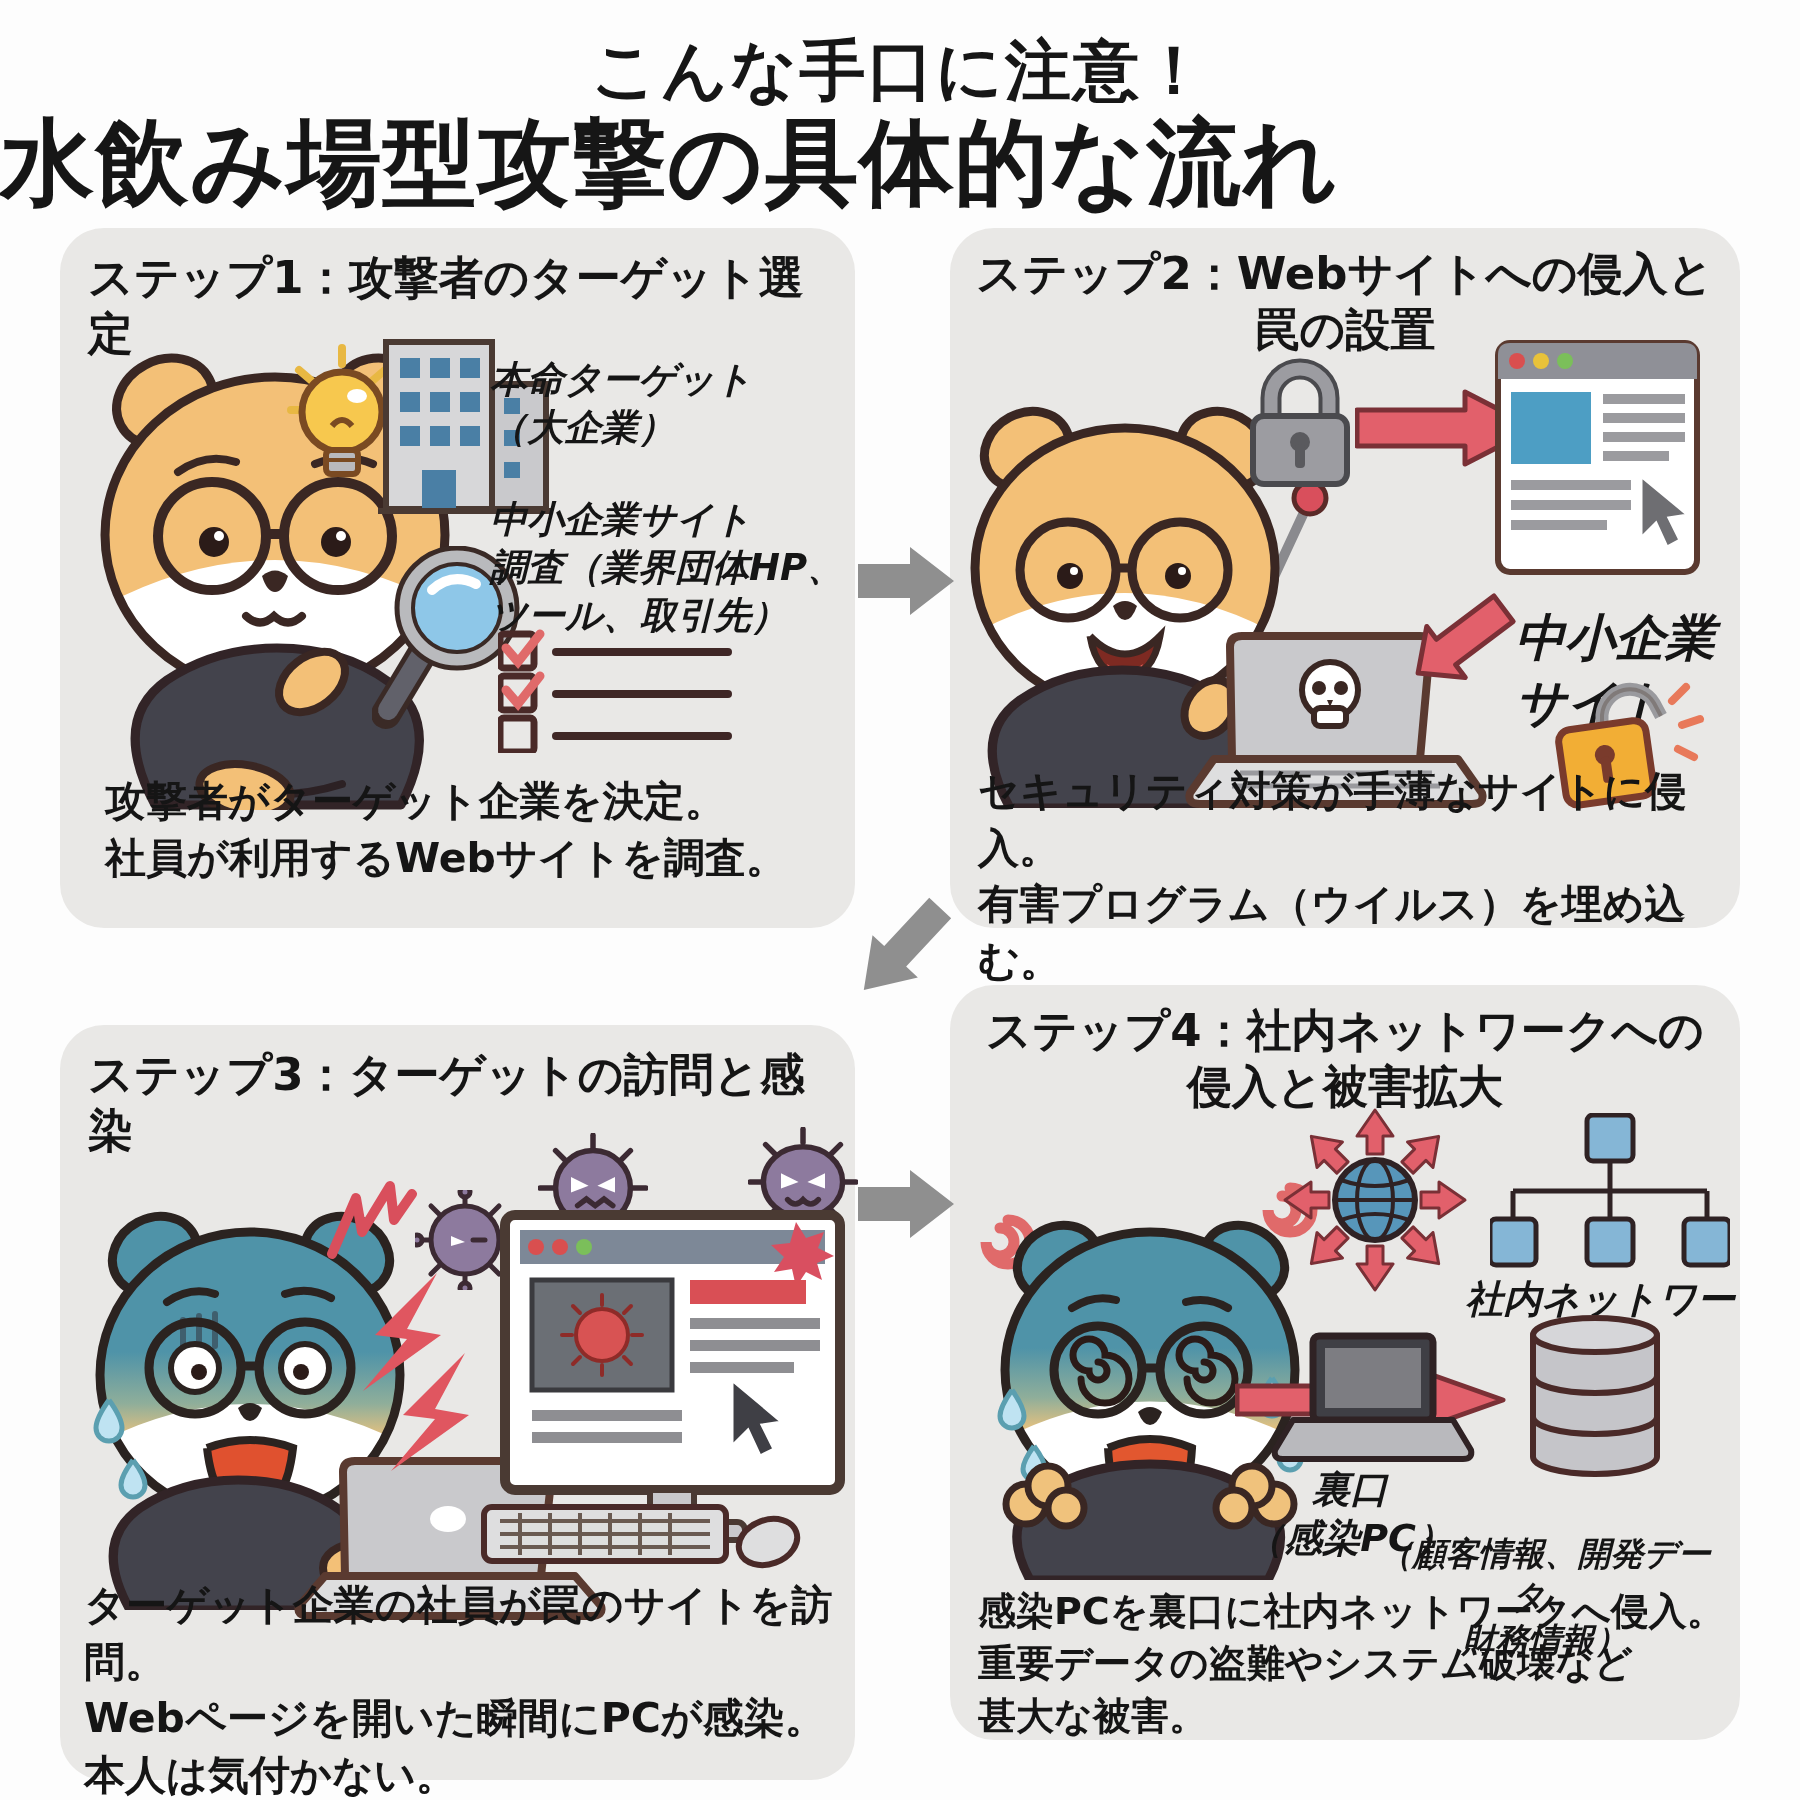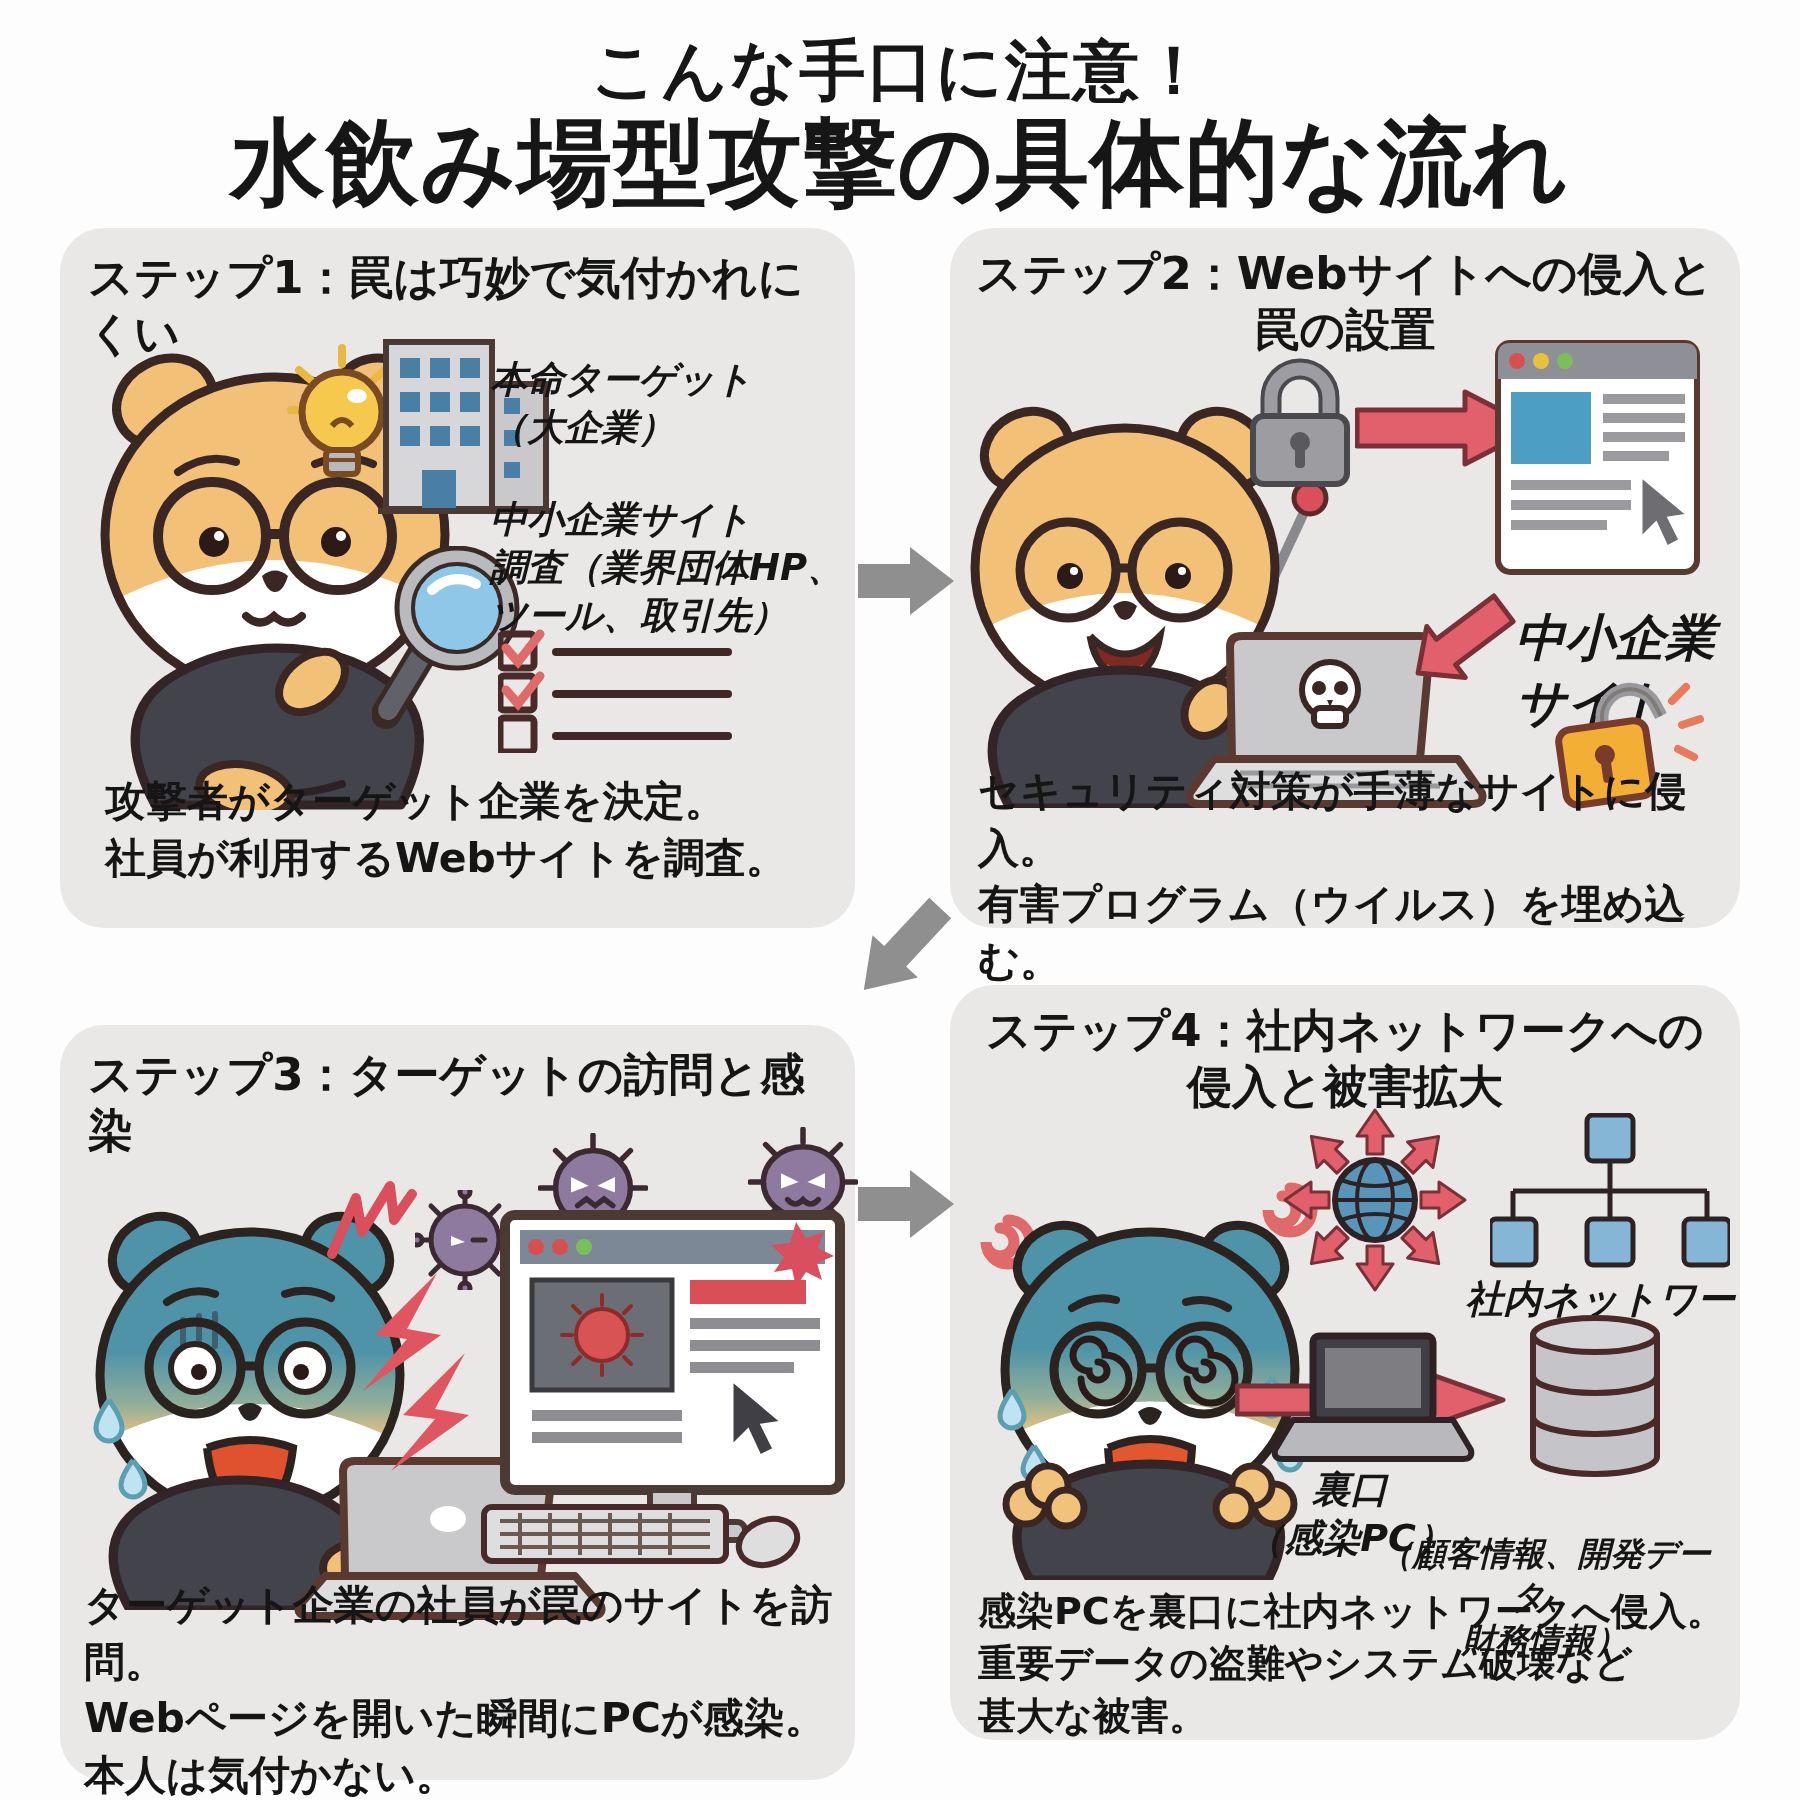--- a/index.html
+++ b/index.html
@@ -4,41 +4,41 @@
 <style>
   html,body{margin:0;padding:0;}
   body{
     width:1800px;height:1800px;position:relative;overflow:hidden;
     background:#fdfdfd;color:#161616;
     font-family:"DejaVu Sans","Liberation Sans",sans-serif;
   }
   .abs{position:absolute;}
   .pre{white-space:pre-line;}
   .title1{left:0;right:0;top:26px;text-align:center;font-size:66px;font-weight:800;letter-spacing:2px;}
-  .title2{left:0;right:0;top:100px;text-align:center;font-size:94px;font-weight:800;letter-spacing:1px;}
+  .title2{left:0;right:0;top:100px;text-align:left;font-size:94px;font-weight:800;letter-spacing:1px;}
   .panel{background:#e9e8e6;border-radius:44px;}
   #p1{left:60px;top:228px;width:795px;height:700px;}
   #p2{left:950px;top:228px;width:790px;height:700px;}
   #p3{left:60px;top:985px;width:795px;height:755px;margin-top:40px;}
   #p4{left:950px;top:985px;width:790px;height:755px;}
   .hdr{font-size:45px;font-weight:800;line-height:1.25;color:#151515;}
   .hdr-l{left:28px;top:22px;width:740px;}
   .hdr-c{left:0;right:0;top:18px;text-align:center;}
   .desc{font-size:41px;font-weight:700;line-height:1.38;color:#151515;}
   .lbl{font-weight:700;color:#151515;line-height:1.3;font-style:italic;}
   svg{display:block;}
 </style>
 </head>
 <body>
 
 <div class="abs title1">こんな手口に注意！</div>
 <div class="abs title2">水飲み場型攻撃の具体的な流れ</div>
 
 <section class="abs panel" id="p1">
-  <div class="abs hdr hdr-l">ステップ1：罠は巧妙で気付かれにくい</div>
+  <div class="abs hdr hdr-l">ステップ1：攻撃者のターゲット選定</div>
 
   <svg class="abs" style="left:0px;top:92px" width="440" height="490" viewBox="0 0 440 490">
     <defs>
         <clipPath id="h1c">
           <ellipse cx="215" cy="215" rx="170" ry="158"></ellipse>
         </clipPath>
       </defs>
     <ellipse cx="105" cy="82" rx="50" ry="42" fill="#f3c077" stroke="#3a2723" stroke-width="9" transform="rotate(-28 105 82)"></ellipse>
     <ellipse cx="325" cy="82" rx="50" ry="42" fill="#f3c077" stroke="#3a2723" stroke-width="9" transform="rotate(28 325 82)"></ellipse>
     <ellipse cx="215" cy="215" rx="170" ry="158" fill="#f3c077"></ellipse>

